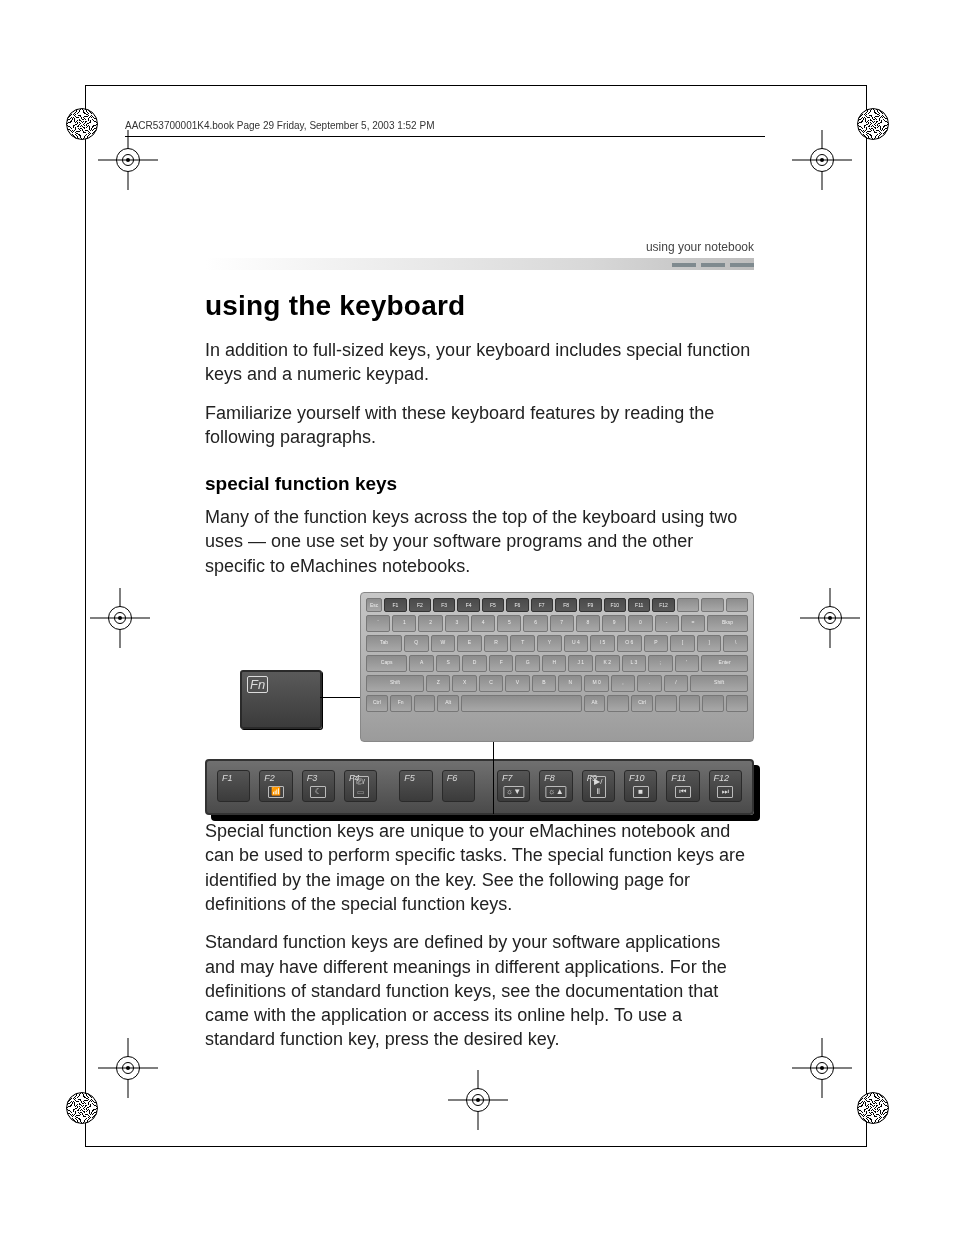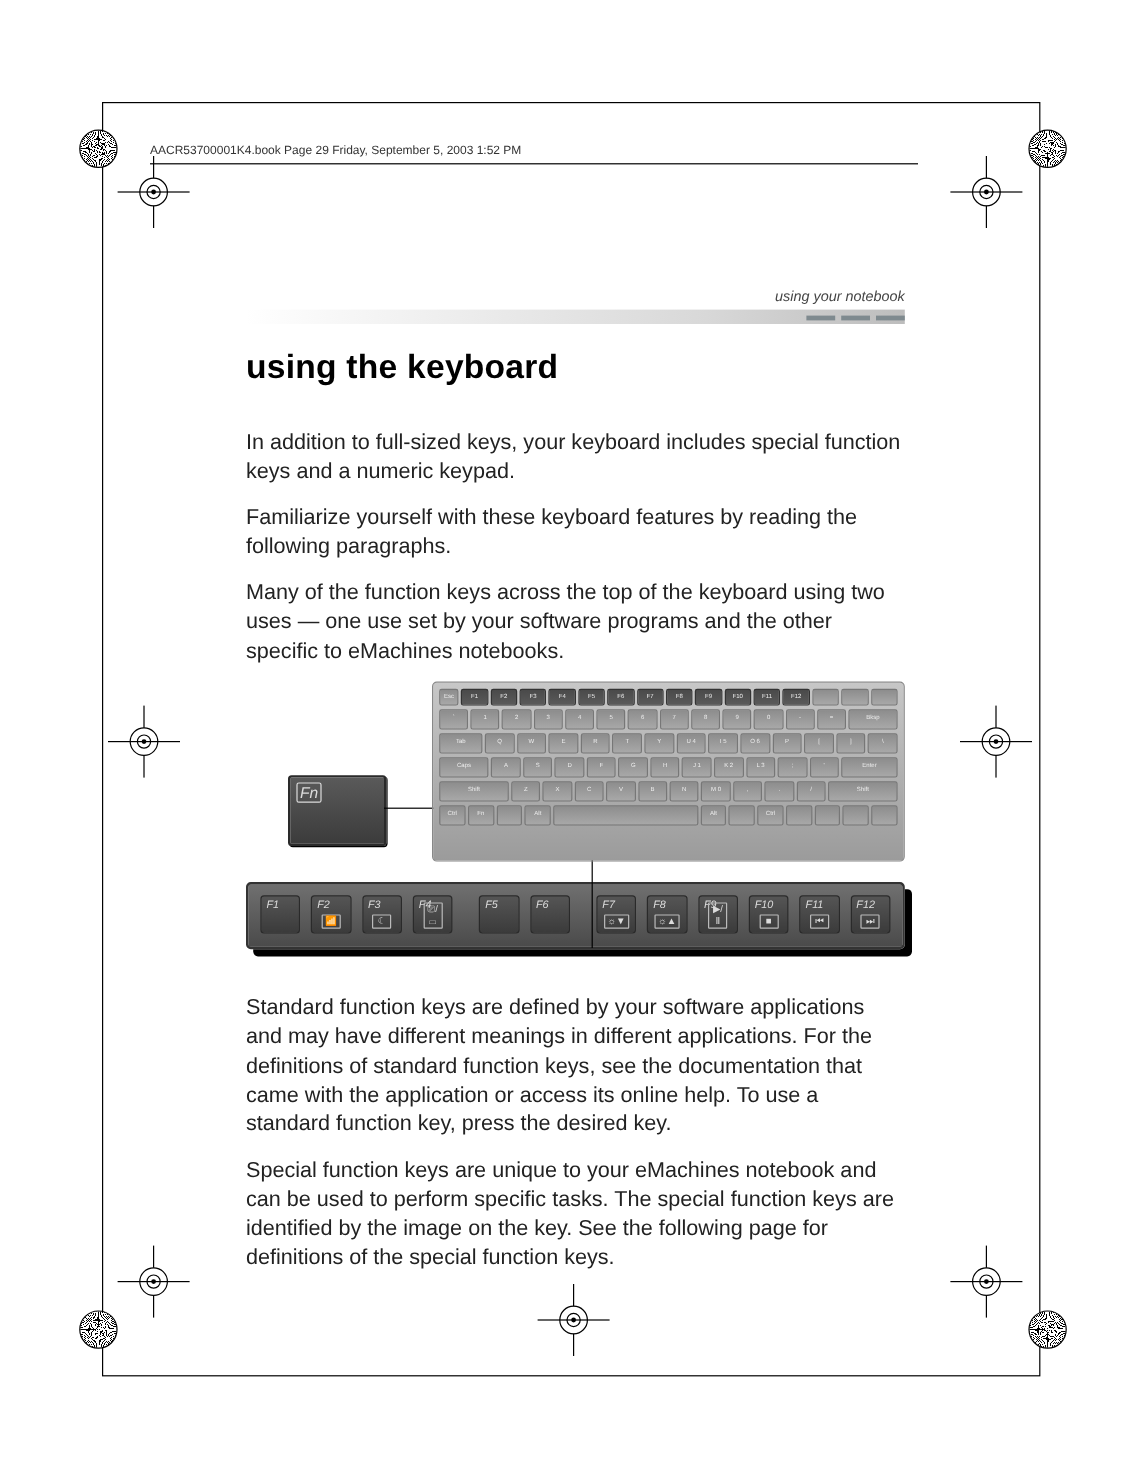--- a/index.html
+++ b/index.html
@@ -34,21 +34,20 @@
     top: 136px;
     width: 640px;
     border-top: 0.5px solid #000;
   }
   .running-head {
     position: absolute;
     right: 200px;
     top: 240px;
     font-size: 12px;
     color: #444;
-    font-style: italic;
   }
   .accent-bar {
     position: absolute;
     left: 205px;
     right: 200px;
     top: 258px;
     height: 12px;
     background: linear-gradient(to right, #fff 0%, #d8d8d8 70%, #bdbdbd 100%);
   }
   .accent-ticks {
@@ -65,38 +64,38 @@
   }
   .content {
     position: absolute;
     left: 205px;
     right: 200px;
     top: 285px;
   }
   h1 {
     font-size: 28px;
     font-weight: bold;
-    margin: 5px 0 34px 0;
+    margin: 5px 0 16px 0;
     letter-spacing: 0.2px;
   }
   p {
     font-size: 18px;
     line-height: 1.35;
     margin: 0 0 14px 0;
     color: #222;
   }
   h2 {
     font-size: 19px;
     font-weight: bold;
     margin: 24px 0 10px 0;
   }
   .illus {
     width: 100%;
     margin-top: 8px;
-    margin-bottom: 36px;
+    margin-bottom: 4px;
   }
   .kb-wrap {
     position: relative;
     height: 155px;
     display: flex;
     align-items: flex-start;
   }
   .fn-callout {
     position: absolute;
     left: 35px;
@@ -259,20 +258,21 @@
 <div class="accent-ticks">
     <span></span>
     <span></span>
     <span></span>
   </div>
 
 <div class="content">
   <h1>using the keyboard</h1>
   <p>In addition to full-sized keys, your keyboard includes special function keys and a numeric keypad.</p>
   <p>Familiarize yourself with these keyboard features by reading the following paragraphs.</p>
+  <h2>special function keys</h2>
   <p>Many of the function keys across the top of the keyboard using two uses — one use set by your software programs and the other specific to eMachines notebooks.</p>
 
   <div class="illus">
     <div class="kb-wrap">
       <div class="fn-callout">
         <span class="fn-label">Fn</span>
       </div>
       <div class="lead-line" style="left:115px; top:105px; width:48px; height:1px;"></div>
       <div class="lead-line" style="left:163px; top:101px; width:8px; height:8px; border-radius:50%;"></div>
       <div class="lead-line" style="left:288px; top:14px; width:1px; height:208px;"></div>
@@ -419,22 +419,22 @@
           <span class="tl">F11</span>
           <span class="ic">⏮</span>
         </div>
         <div class="fkey">
           <span class="tl">F12</span>
           <span class="ic">⏭</span>
         </div>
       </div>
   </div>
 
+  <p>Special function keys are unique to your eMachines notebook and can be used to perform specific tasks. The special function keys are identified by the image on the key. See the following page for definitions of the special function keys.</p>
   <p>Standard function keys are defined by your software applications and may have different meanings in different applications. For the definitions of standard function keys, see the documentation that came with the application or access its online help. To use a standard function key, press the desired key.</p>
-  <p>Special function keys are unique to your eMachines notebook and can be used to perform specific tasks. The special function keys are identified by the image on the key. See the following page for definitions of the special function keys.</p>
 
 </div>
 
 <div class="hatch" style="left:66px; top:108px;"></div>
 <div class="reg" style="left:98px; top:130px;">
     <div class="ring"></div>
     <div class="dot"></div>
   </div>
 <div class="hatch" style="left:857px; top:108px;"></div>
 <div class="reg" style="left:792px; top:130px;">

